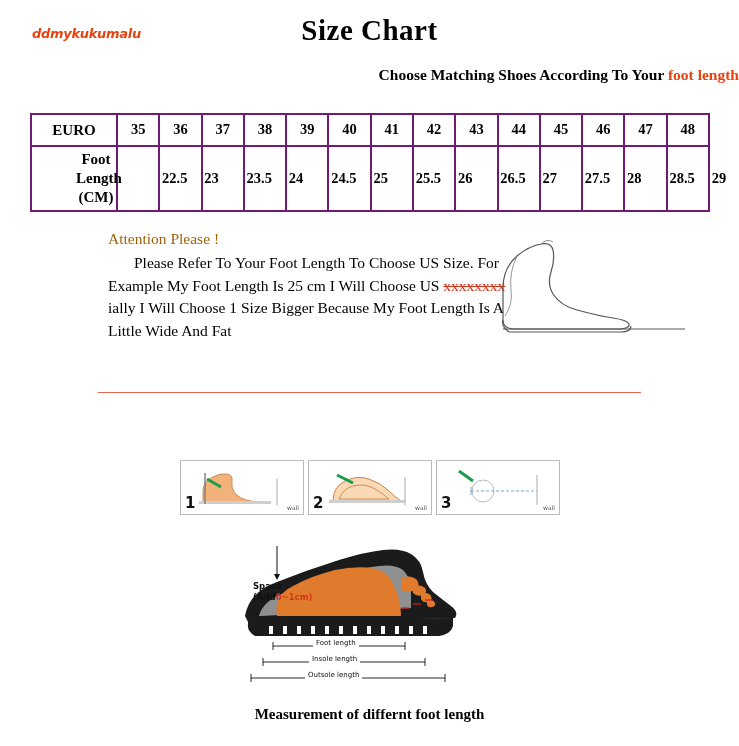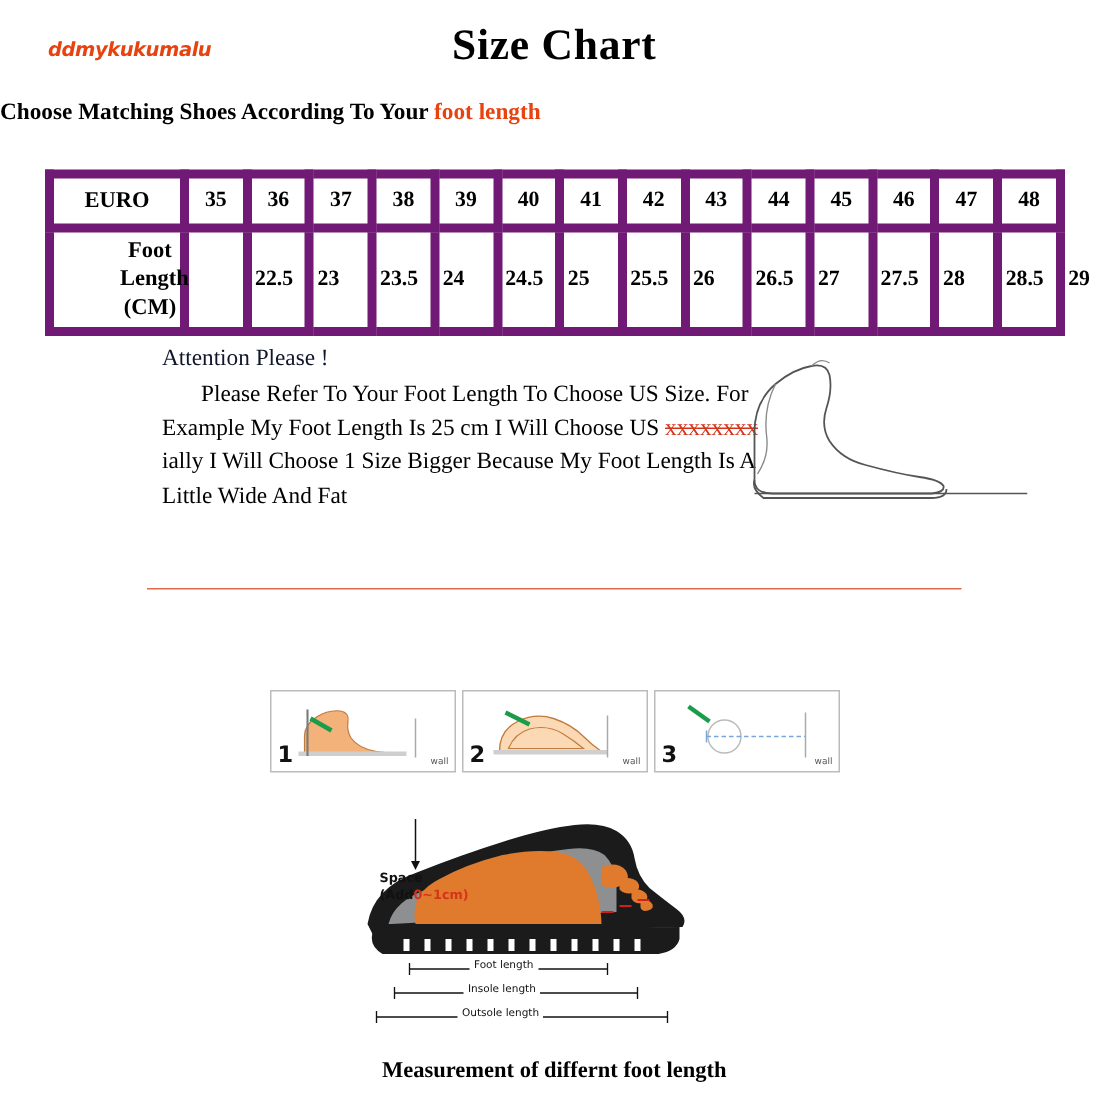--- a/index.html
+++ b/index.html
@@ -42,40 +42,40 @@
     text-align: center;
     font-size: 29px;
     font-weight: bold;
     letter-spacing: 0.5px;
   }
   .subtitle {
     position: absolute;
     left: 0;
     top: 66px;
     width: 739px;
-    text-align: left;
+    text-align: right;
     font-size: 15.5px;
     font-weight: bold;
   }
   .subtitle .hl { color: #e8420f; }
 
   
   .table-wrap {
     position: absolute;
     left: 30px;
     top: 113px;
     width: 680px;
   }
   table.size {
     border-collapse: collapse;
     width: 680px;
     table-layout: fixed;
   }
   table.size td {
-    border: 6px solid #701a75;
+    border: 2px solid #701a75;
     text-align: center;
     font-size: 15px;
     font-weight: bold;
     padding: 0;
     height: 30px;
     line-height: 1.1;
   }
   table.size tr.row-foot td { height: 63px; padding-left: 44px; }
   td.label {
     width: 84px;
@@ -88,21 +88,21 @@
   .attention {
     position: absolute;
     left: 108px;
     top: 228px;
     width: 420px;
     font-size: 15.5px;
     line-height: 1.47;
     color: #000;
   }
   .attention .head {
-    color: #0f172a;
+    color: #a16207;
     margin-bottom: 1px;
   }
   .attention .body { text-indent: 26px; }
   .attention .strike {
     color: #d4341a;
     text-decoration: line-through;
   }
   .foot-svg {
     position: absolute;
     left: 495px;

